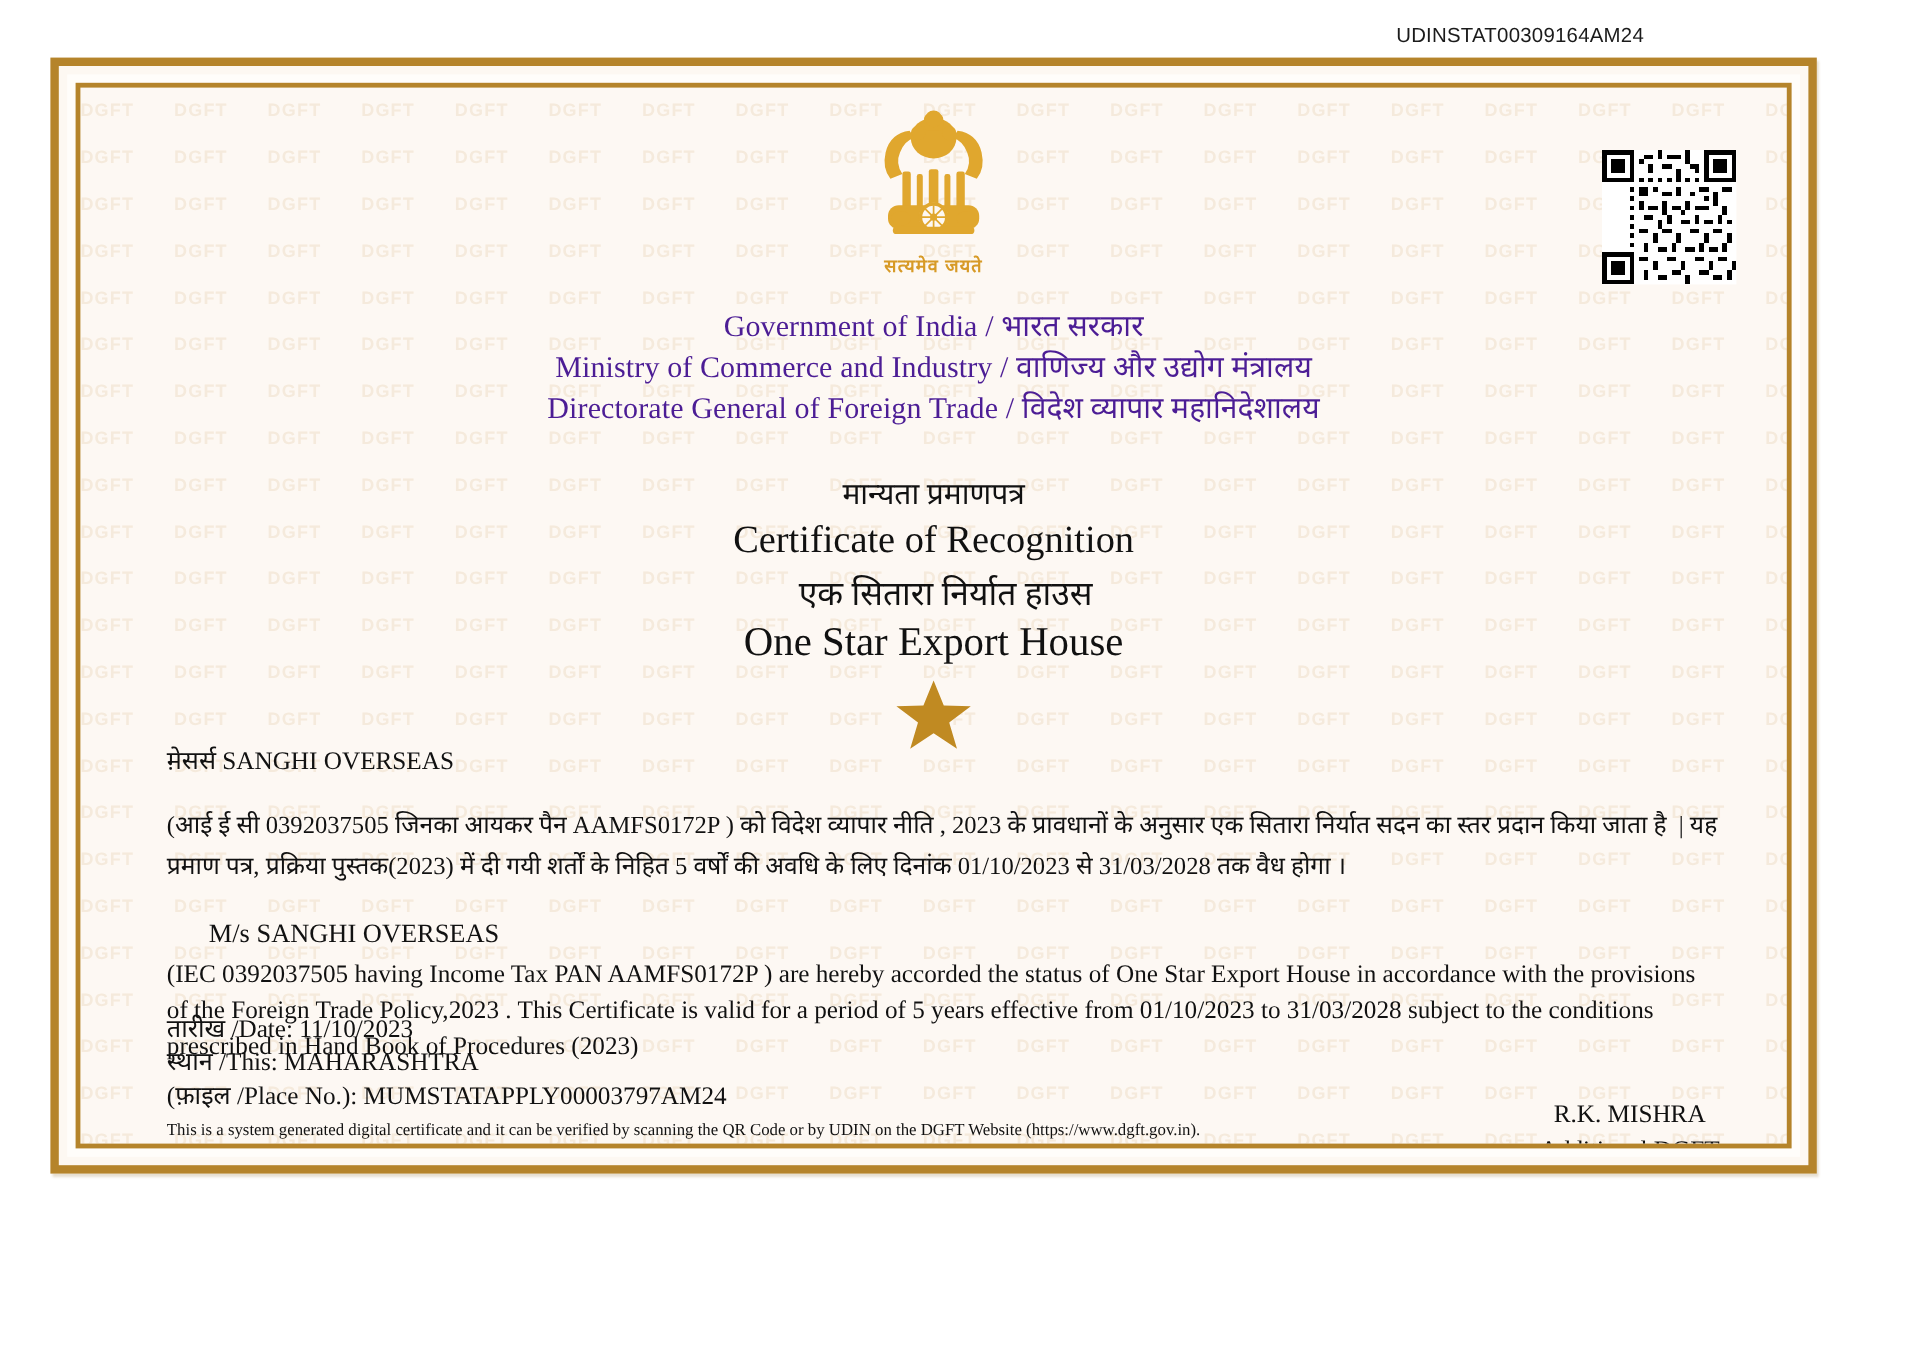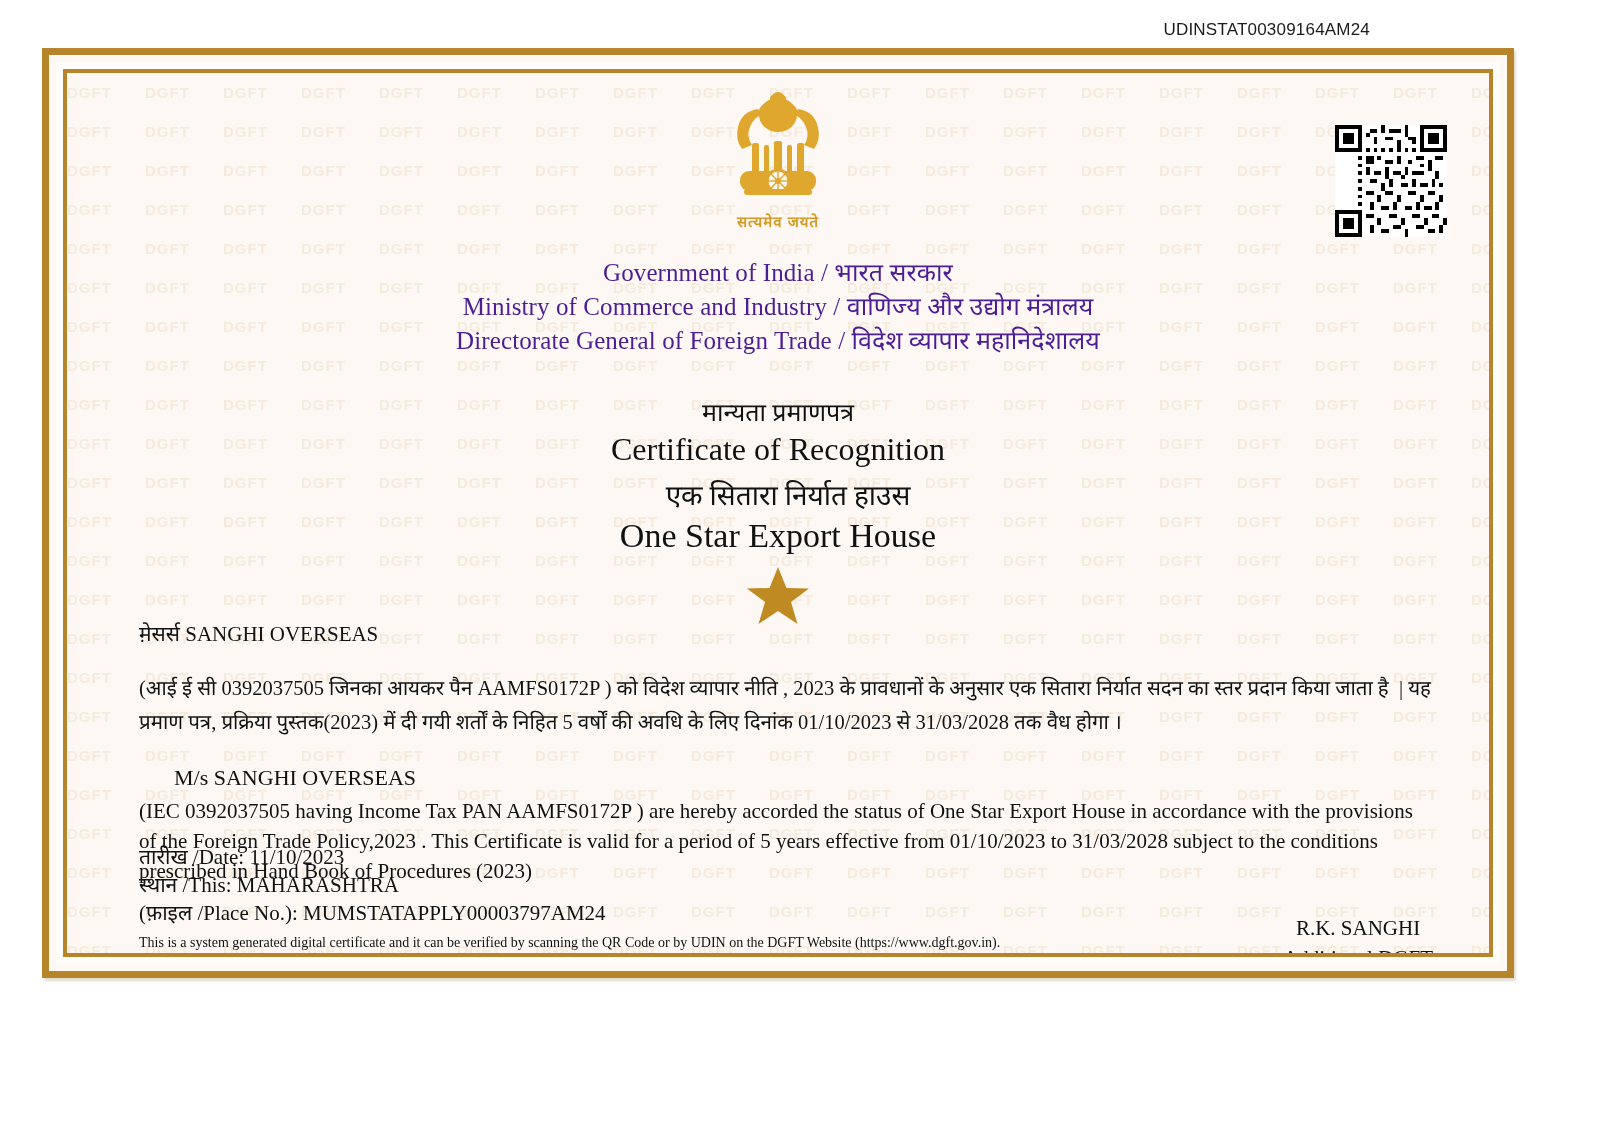--- a/index.html
+++ b/index.html
@@ -451,21 +451,21 @@
           <div class="para-en">(IEC 0392037505 having Income Tax PAN AAMFS0172P ) are hereby accorded the status of One Star Export House in accordance with the provisions of the Foreign Trade Policy,2023 . This Certificate is valid for a period of 5 years effective from 01/10/2023 to 31/03/2028 subject to the conditions prescribed in Hand Book of Procedures (2023)</div>
         </div>
 
         <div class="meta-block">
           <div>तारीख /Date: 11/10/2023</div>
           <div>स्थान /This: MAHARASHTRA</div>
           <div>(फ़ाइल /Place No.): MUMSTATAPPLY00003797AM24</div>
         </div>
 
         <div class="sign-block">
-          <div>R.K. SANGHI</div>
+          <div>R.K. MISHRA</div>
           <div>Additional DGFT</div>
         </div>
 
         <div class="footer-note">This is a system generated digital certificate and it can be verified by scanning the QR Code or by UDIN on the DGFT Website (https://www.dgft.gov.in).</div>
 
       </div>
     </div>
   </div>
 </div>
 

